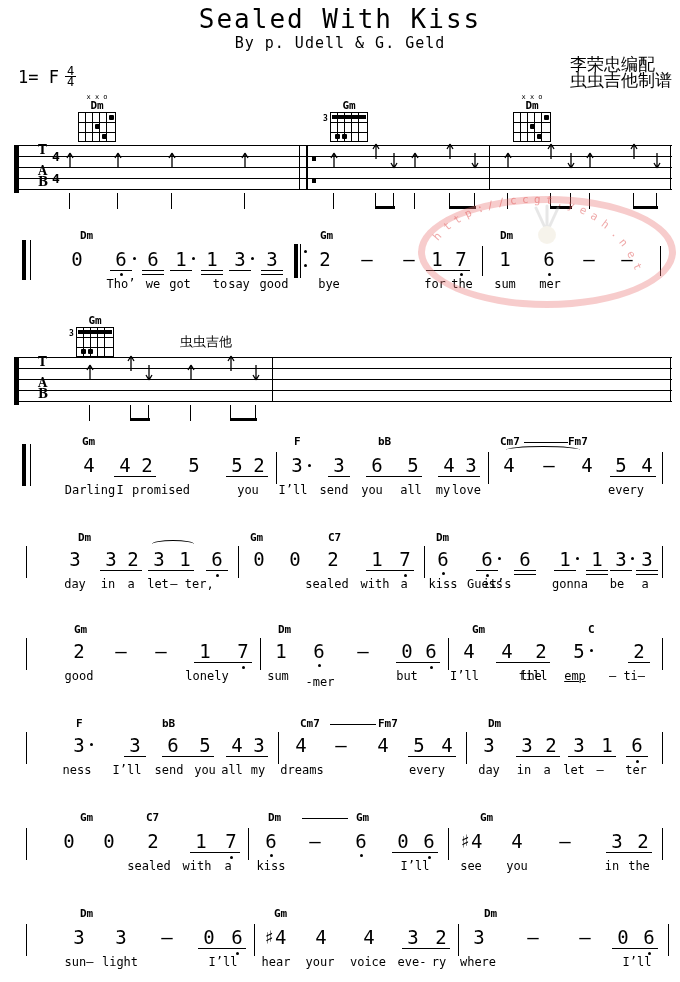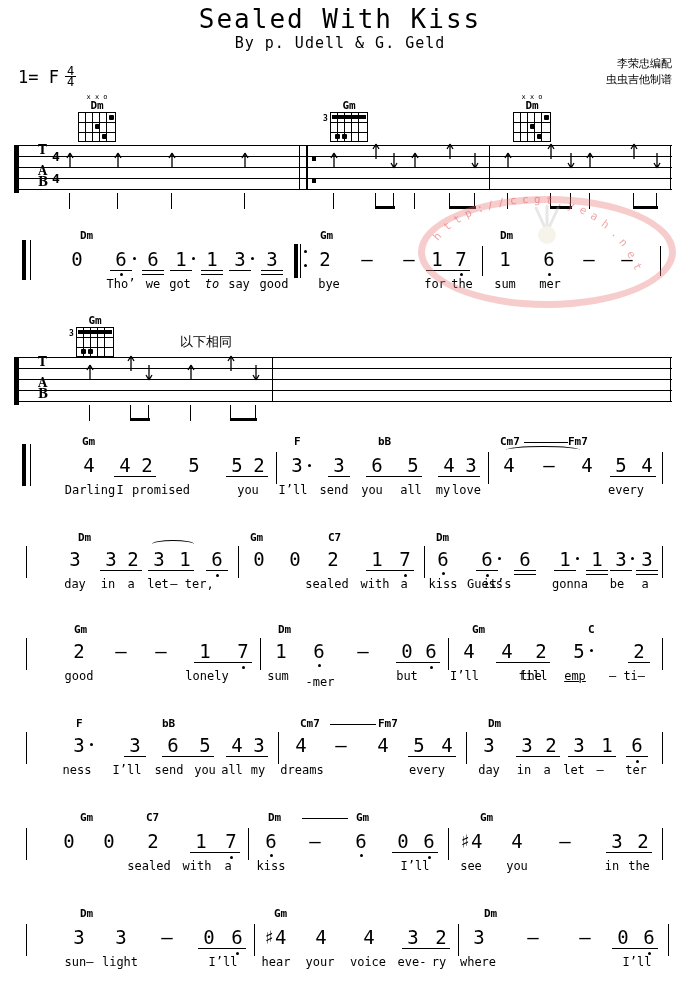--- a/index.html
+++ b/index.html
@@ -12,22 +12,22 @@
   
   .title{
     position:absolute;left:0;top:4px;width:680px;text-align:center;
     font-size:26px;letter-spacing:2px;font-family:"DejaVu Sans Mono","Liberation Mono",monospace;
   }
   .byline{
     position:absolute;left:0;top:34px;width:680px;text-align:center;
     font-size:15px;letter-spacing:1px;font-family:"DejaVu Sans Mono","Liberation Mono",monospace;
   }
   .credits{
-    position:absolute;right:8px;top:56px;text-align:right;
-    font-size:11px;line-height:16px;font-family:"DejaVu Sans","Liberation Sans",sans-serif;
+    position:absolute;right:8px;top:56px;
+    font-size:17px;line-height:16px;font-family:"DejaVu Sans","Liberation Sans",sans-serif;
   }
   .keysig{
     position:absolute;left:18px;top:66px;font-size:17px;
     font-family:"DejaVu Sans Mono","Liberation Mono",monospace;
     display:flex;align-items:center;gap:6px;
   }
   .frac{display:inline-flex;flex-direction:column;align-items:center;font-size:12px;line-height:10px;}
   .frac .num{border-bottom:1.4px solid #000;padding:0 2px;}
   .frac .den{padding:0 2px;}
 
@@ -318,21 +318,21 @@
   <div class="lyric" style="left:137px;top:50px;width:32px;">we</div>
 
   <div class="note" style="left:172px;top:22px;width:18px;">1</div>
   <div class="augdot" style="left:192px;top:29px;"></div>
   <div class="ubar" style="left:170px;top:42px;width:22px;"></div>
   <div class="lyric" style="left:164px;top:50px;width:32px;">got</div>
 
   <div class="note" style="left:203px;top:22px;width:18px;">1</div>
   <div class="ubar" style="left:201px;top:42px;width:22px;"></div>
   <div class="ubar" style="left:201px;top:46px;width:22px;"></div>
-  <div class="lyric" style="left:198px;top:50px;width:28px;font-style:italic;">to</div>
+  <div class="lyric" style="left:206px;top:50px;width:28px;">to</div>
 
   <div class="note" style="left:231px;top:22px;width:18px;">3</div>
   <div class="augdot" style="left:251px;top:29px;"></div>
   <div class="ubar" style="left:229px;top:42px;width:22px;"></div>
   <div class="lyric" style="left:224px;top:50px;width:30px;">say</div>
 
   <div class="note" style="left:263px;top:22px;width:18px;">3</div>
   <div class="ubar" style="left:261px;top:42px;width:22px;"></div>
   <div class="ubar" style="left:261px;top:46px;width:22px;"></div>
   <div class="lyric" style="left:256px;top:50px;width:36px;">good</div>
@@ -381,21 +381,21 @@
       <div class="vl" style="left:13px"></div>
     <div class="vl" style="left:20px"></div>
       <div class="vl" style="left:27px"></div>
     <div class="hl" style="top:9px"></div>
       <div class="hl" style="top:19px"></div>
     <div class="dot" style="left:4px;top:21px"></div>
     <div class="dot" style="left:11px;top:21px"></div>
   </div>
 </div>
 
-<div class="sameas" style="left:180px;top:333px;">以下相同</div>
+<div class="sameas" style="left:180px;top:333px;">虫虫吉他</div>
 
 <div class="tabstaff" style="left:14px;top:357px;width:658px;height:55px;">
   <div class="bracket" style="top:0;height:48px;"></div>
   <div class="sline" style="top:0px;width:658px;"></div>
   <div class="sline" style="top:11px;width:658px;"></div>
   <div class="sline" style="top:22px;width:658px;"></div>
   <div class="sline" style="top:33px;width:658px;"></div>
   <div class="sline" style="top:44px;width:658px;"></div>
 
   <div class="tabletter" style="left:24px;top:-2px;">T</div>

